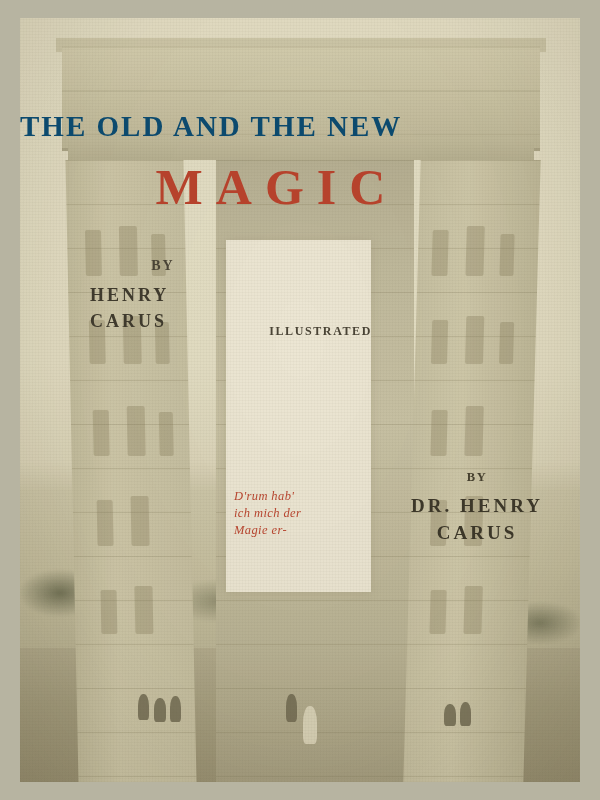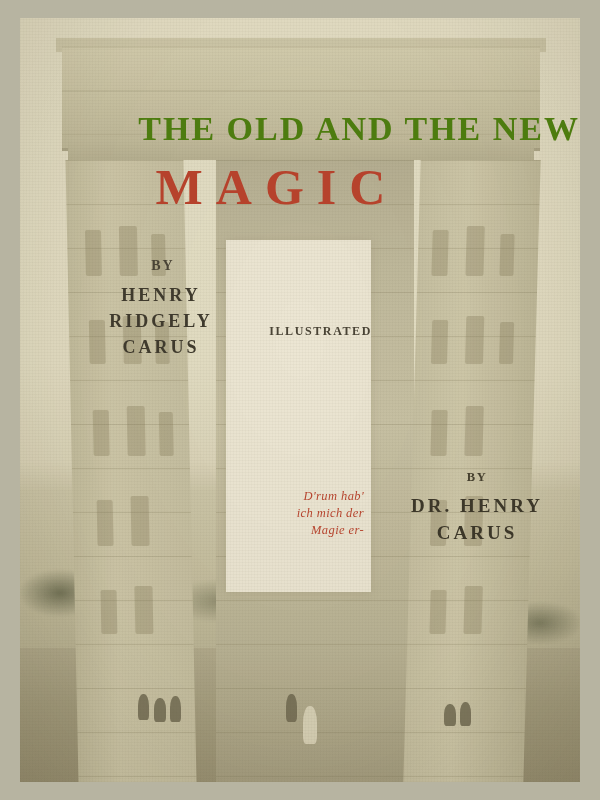--- a/index.html
+++ b/index.html
@@ -175,26 +175,26 @@
       repeating-linear-gradient(90deg, rgba(90,84,60,.03) 0px, rgba(90,84,60,.03) 1px, rgba(0,0,0,0) 1px, rgba(0,0,0,0) 3px);
     pointer-events: none;
   }
 
   
   .txt { position: absolute; color: #b4402c; }
 
   #title-line {
     top: 92px;
     left: 0; width: 560px;
-    text-align: right;
+    text-align: left;
     font-family: "Liberation Serif", serif;
-    font-size: 34px;
+    font-size: 29px;
     letter-spacing: 2.0px;
     font-weight: 700;
-    color: #4d7c0f;
+    color: #0c4a6e;
     white-space: nowrap;
   }
 
   #title-main {
     top: 140px;
     left: 0; width: 501px;
     text-align: center;
     font-family: "Liberation Serif", serif;
     font-size: 50px;
     font-weight: 700;
@@ -210,21 +210,20 @@
     text-align: center;
     font-size: 14px;
     letter-spacing: 2px;
     color: #4a4436;
     font-weight: 700;
   }
   #author {
     top: 264px;
     left: 70px;
     width: 142px;
-    text-align: center;
     color: #3f3a2d;
     font-weight: 700;
     line-height: 26px;
     font-size: 18px;
     letter-spacing: 3px;
   }
 
   #illustrated {
     top: 306px;
     left: 206px;
@@ -233,21 +232,21 @@
     font-size: 12px;
     letter-spacing: 1.6px;
     color: #4a4436;
     font-weight: 700;
   }
 
   #motto {
     top: 470px;
     left: 214px;
     width: 130px;
-    text-align: right;
+    text-align: left;
     font-family: "Liberation Serif", serif;
     font-style: italic;
     font-size: 12.5px;
     line-height: 17px;
     color: #b6452f;
     letter-spacing: .4px;
   }
 
   #intro-label {
     top: 428px;
@@ -346,21 +345,20 @@
 
     <div class="wash"></div>
     <div class="grain"></div>
 
     <div class="txt" id="title-line">THE OLD AND THE NEW</div>
     <div class="txt" id="title-main">MAGIC</div>
 
     <div class="txt" id="by-label">BY</div>
     <div class="txt" id="author">
       <div>HENRY</div>
-      <div>RIDGELY</div>
       <div>CARUS</div>
     </div>
 
     <div class="txt" id="illustrated">ILLUSTRATED</div>
 
     <div class="txt" id="motto">
       <div>D'rum  hab'</div>
       <div>ich mich der</div>
       <div>Magie  er-</div>
     </div>

